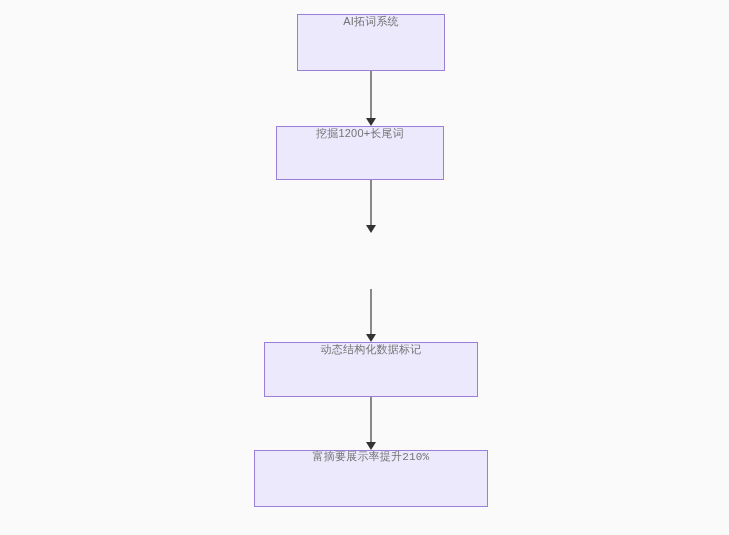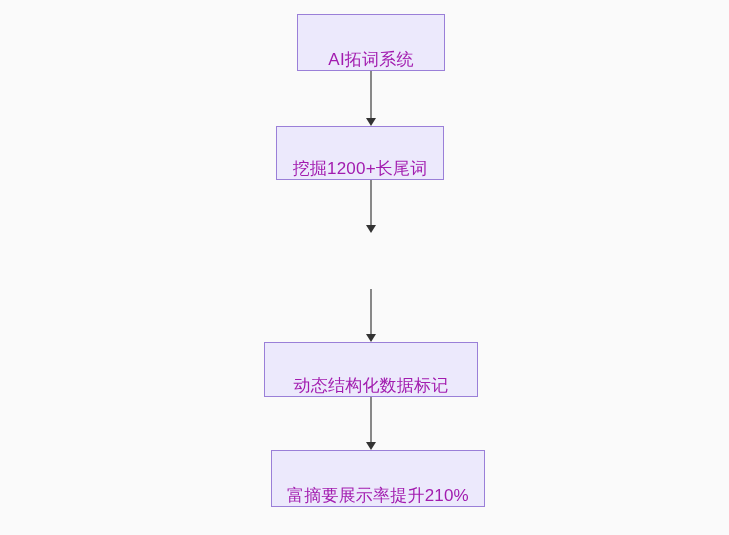--- a/index.html
+++ b/index.html
@@ -17,24 +17,24 @@
     position: relative;
     width: 729px;
     height: 535px;
   }
   .node {
     position: absolute;
     box-sizing: border-box;
     background: #ece9fc;
     border: 1.5px solid #9a7fd8;
     display: flex;
-    align-items: flex-end;
+    align-items: flex-start;
     justify-content: center;
-    color: #a21caf;
-    font-size: 17px;
+    color: #737373;
+    font-size: 11px;
     line-height: 1.2;
     letter-spacing: 0.2px;
     white-space: nowrap;
   }
   .node-label {
     display: block;
   }
   .connector {
     position: absolute;
     width: 2px;
@@ -72,17 +72,17 @@
   <div class="connector" style="left:370px; top:289px; height:45px;"></div>
   <div class="arrowhead" style="left:366px; top:334px;"></div>
 
   <div class="node" style="left:264px; top:342px; width:214px; height:55px;">
     <span class="node-label">动态结构化数据标记</span>
   </div>
 
   <div class="connector" style="left:370px; top:397px; height:45px;"></div>
   <div class="arrowhead" style="left:366px; top:442px;"></div>
 
-  <div class="node" style="left:271px; top:450px; width:214px; height:57px;">
+  <div class="node" style="left:254px; top:450px; width:234px; height:57px;font-family:Liberation Mono, monospace;">
     <span class="node-label">富摘要展示率提升210%</span>
   </div>
 
 </div>
 
 </body></html>

